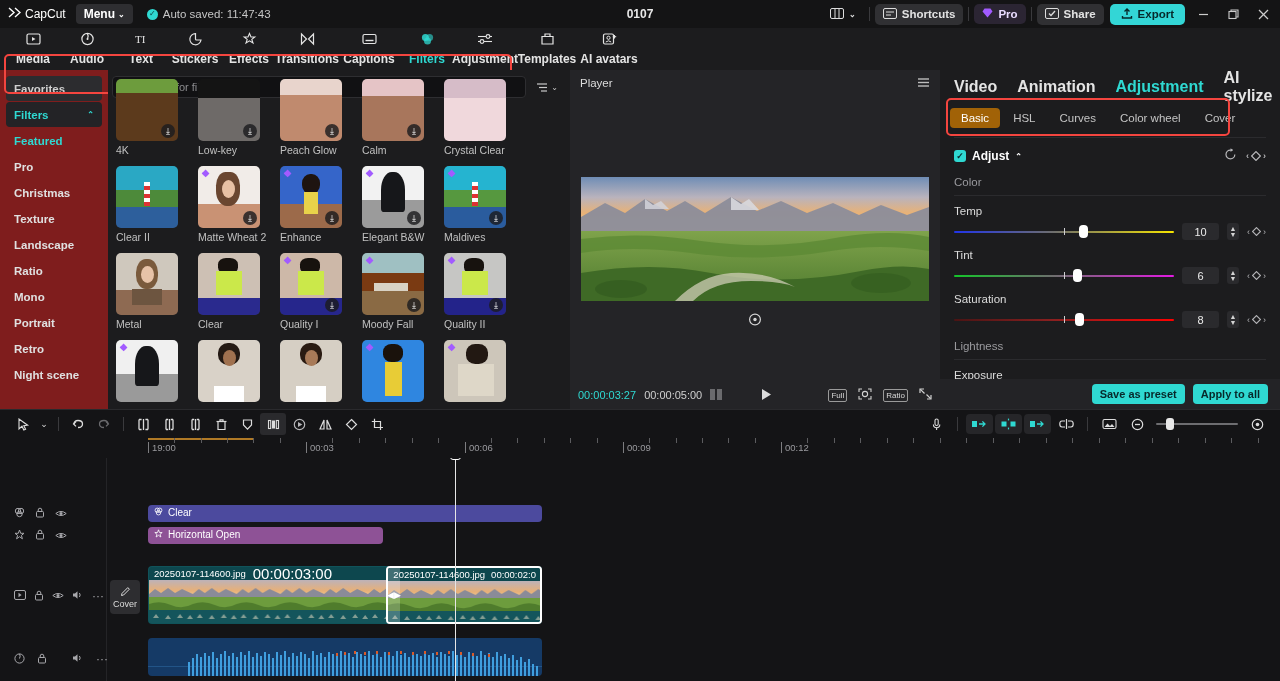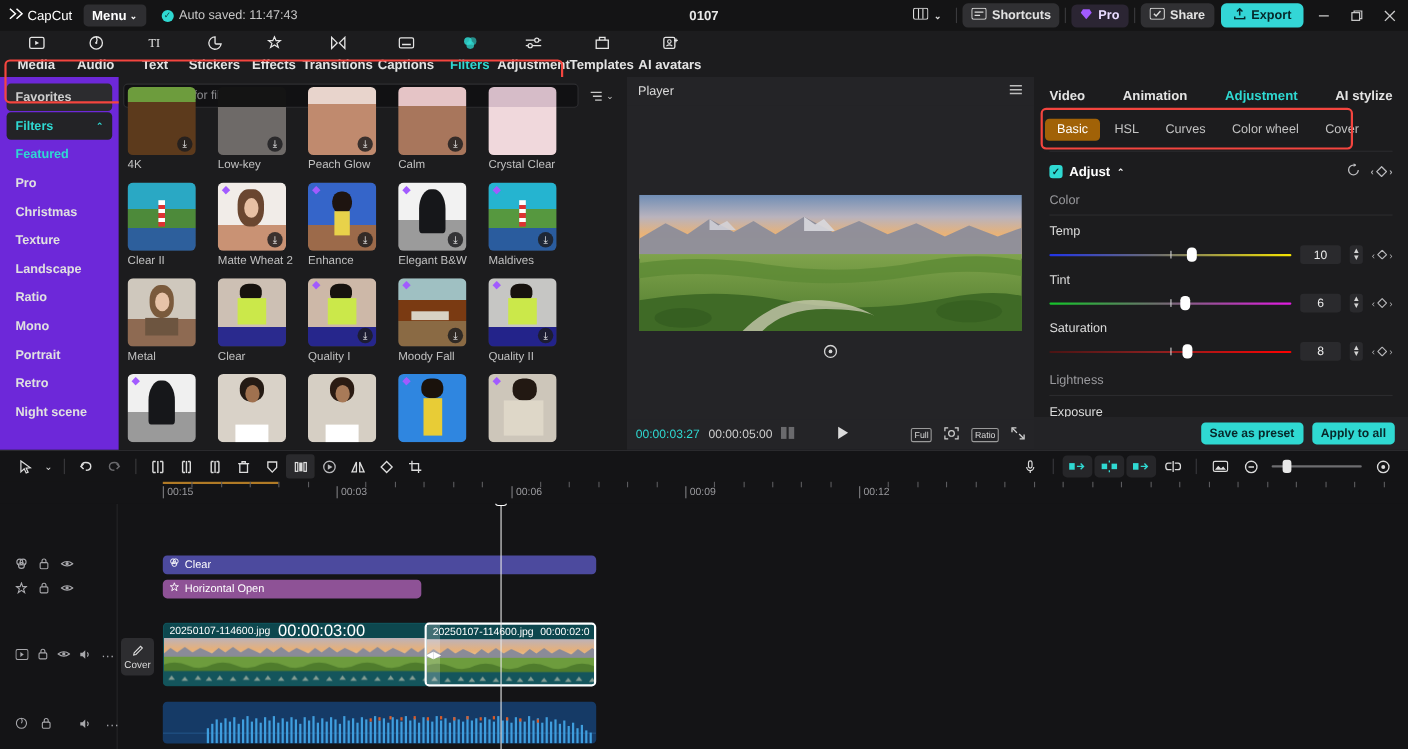--- a/index.html
+++ b/index.html
@@ -60,21 +60,21 @@
   .tab.wide { width: 62px; }
   .redbox {
     position: absolute; border: 2px solid #f4453f; border-radius: 5px; pointer-events: none;
   }
 
   
   .mainrow { display: flex; flex: 0 0 339px; height: 339px; }
 
   
   .leftnav {
-    width: 108px; background: #6d28d9; padding: 6px 6px 0 6px; flex: 0 0 108px;
+    width: 108px; background: #7f1d1d; padding: 6px 6px 0 6px; flex: 0 0 108px;
     overflow: hidden;
   }
   .nav-item {
     height: 25px; display: flex; align-items: center; padding: 0 8px; border-radius: 4px;
     font-size: 11.5px; color: #cfcfcf; font-weight: bold; margin-bottom: 1px;
     justify-content: space-between;
   }
   .nav-item.sel { background: #2c2c2f; }
   .nav-item.group { color: #2fd9d2; background: #232326; }
   .nav-item.sub { color: #e0e0e0; padding-left: 8px; }
@@ -114,21 +114,21 @@
   .video-frame { width: 348px; height: 124px; position: relative; overflow: hidden; }
   .reset-ico { position: absolute; left: 50%; transform: translateX(-50%); bottom: 52px; color: #d5d5d5; font-size: 13px; }
   .player-foot { height: 28px; display: flex; align-items: center; padding: 0 8px; gap: 8px; font-size: 11px; }
   .tc-cur { color: #2fd9d2; }
   .tc-tot { color: #cfcfcf; }
   .pf-right { margin-left: auto; display: flex; align-items: center; gap: 11px; color: #d2d2d2; }
   .minibtn { border: 1px solid #9a9a9a; border-radius: 2px; font-size: 8px; padding: 0 2px; line-height: 11px; color: #d8d8d8; }
 
   
   .inspector { width: 340px; flex: 0 0 340px; background: #1c1c1e; display: flex; flex-direction: column; position: relative; }
-  .insp-tabs { height: 34px; display: flex; align-items: center; gap: 20px; padding: 0 14px; font-size: 12px; color: #e4e4e4; font-weight: bold; justify-content: space-between; }
+  .insp-tabs { height: 34px; display: flex; align-items: center; gap: 20px; padding: 0 14px; font-size: 16px; color: #e4e4e4; font-weight: bold; }
   .insp-tabs .t.active { color: #2fd9d2; }
   .subtabs { display: flex; align-items: center; gap: 2px; padding: 4px 10px 6px 10px; font-size: 11.5px; color: #c4c4c4; }
   .subtab { padding: 4px 11px; border-radius: 4px; }
   .subtab.active { background: #a16207; color: #fff; text-align: center; }
   .insp-body { flex: 1; padding: 0 14px; overflow: hidden; position: relative; }
   .divider { height: 1px; background: #2b2b2e; margin: 3px 0 10px 0; }
   .adjust-head { display: flex; align-items: center; gap: 6px; font-size: 12px; color: #fff; font-weight: bold; margin-top: 3px; }
   .cbx { width: 12px; height: 12px; border-radius: 3px; background: #2fd9d2; color: #06282a; font-size: 9px; display:flex; align-items:center; justify-content:center; }
   .adjust-head .right { margin-left: auto; display: flex; align-items: center; gap: 9px; color: #b9b9bc; font-size: 12px; }
   .sec-label { font-size: 11.5px; color: #9a9a9e; margin-top: 12px; }
@@ -975,21 +975,21 @@
               <circle cx="6.5" cy="6.5" r="5.2" stroke="#dcdcdc" fill="none" stroke-width="1.2"></circle>
               <circle cx="6.5" cy="6.5" r="1.8" fill="#dcdcdc"></circle>
             </svg>
         </div>
       </div>
     </div>
 
     <div class="ruler">
       <div class="ruler-line">
         <div class="orangebar" style="left:40px; width:105px;"></div>
-        <div class="rlabel" style="left:40px;">00:15</div>
+        <div class="rlabel" style="left:40px;">19:00</div>
         <div class="rlabel" style="left:198px;">00:03</div>
         <div class="rlabel" style="left:357px;">00:06</div>
         <div class="rlabel" style="left:515px;">00:09</div>
         <div class="rlabel" style="left:673px;">00:12</div>
         <div class="rtick" style="left:66px; height:5px;"></div>
           <div class="rtick" style="left:93px; height:5px;"></div>
         <div class="rtick" style="left:119px; height:5px;"></div>
           <div class="rtick" style="left:145px; height:5px;"></div>
         <div class="rtick" style="left:172px; height:5px;"></div>
         <div class="rtick" style="left:224px; height:5px;"></div>

